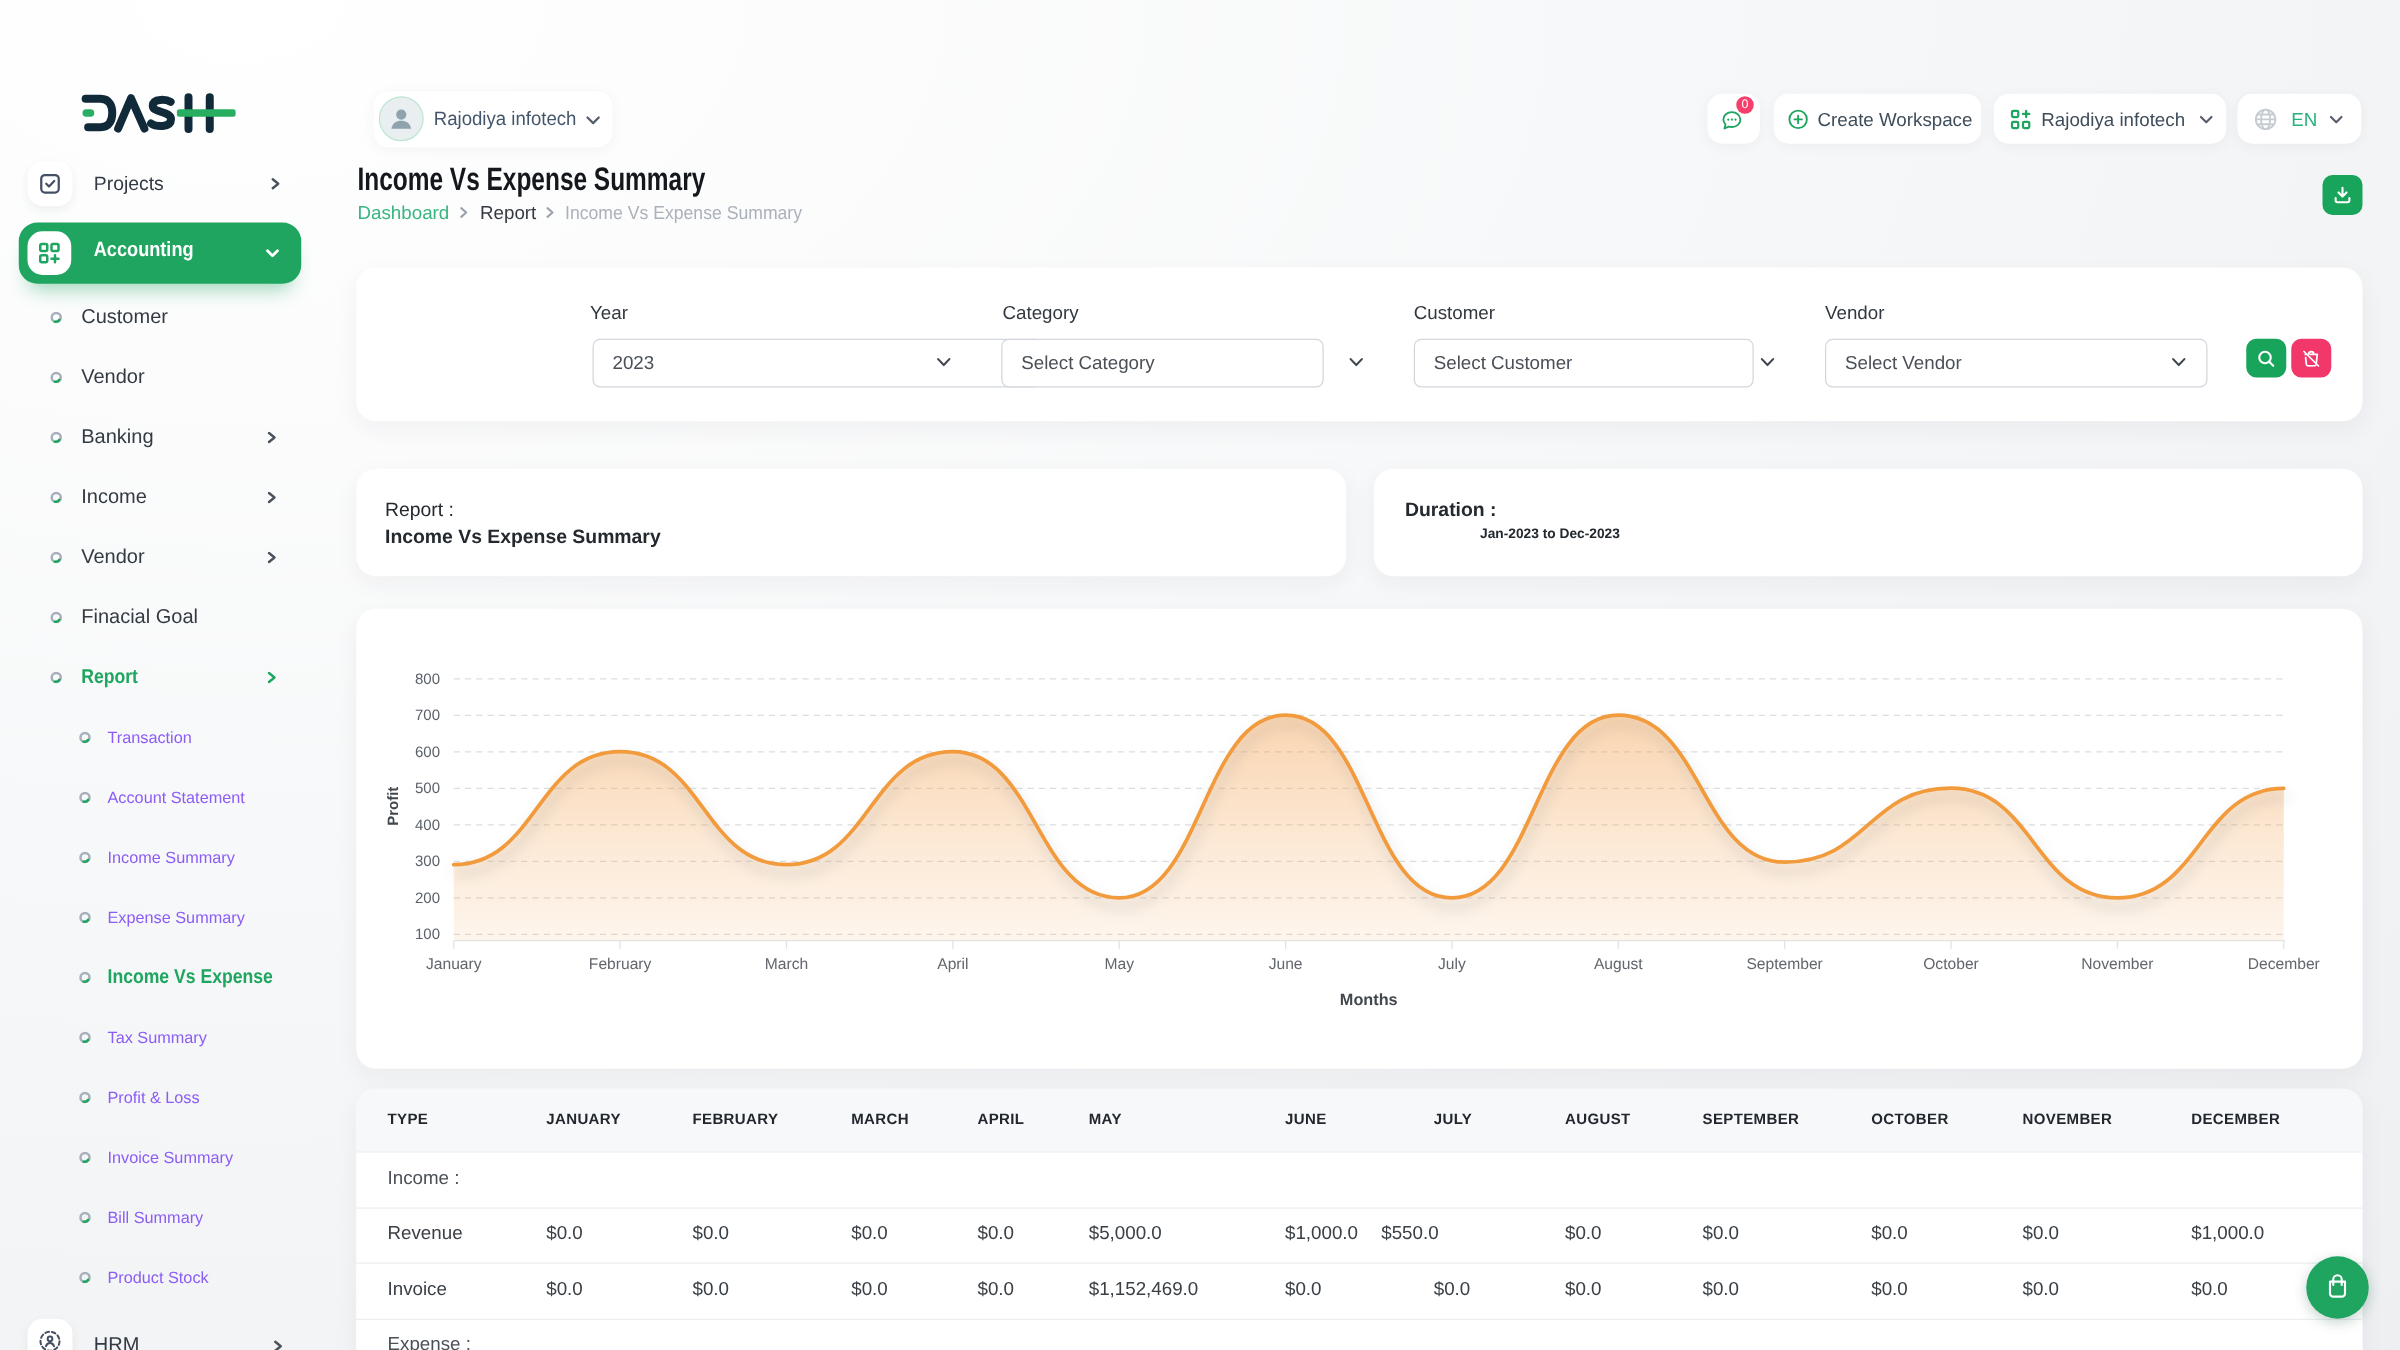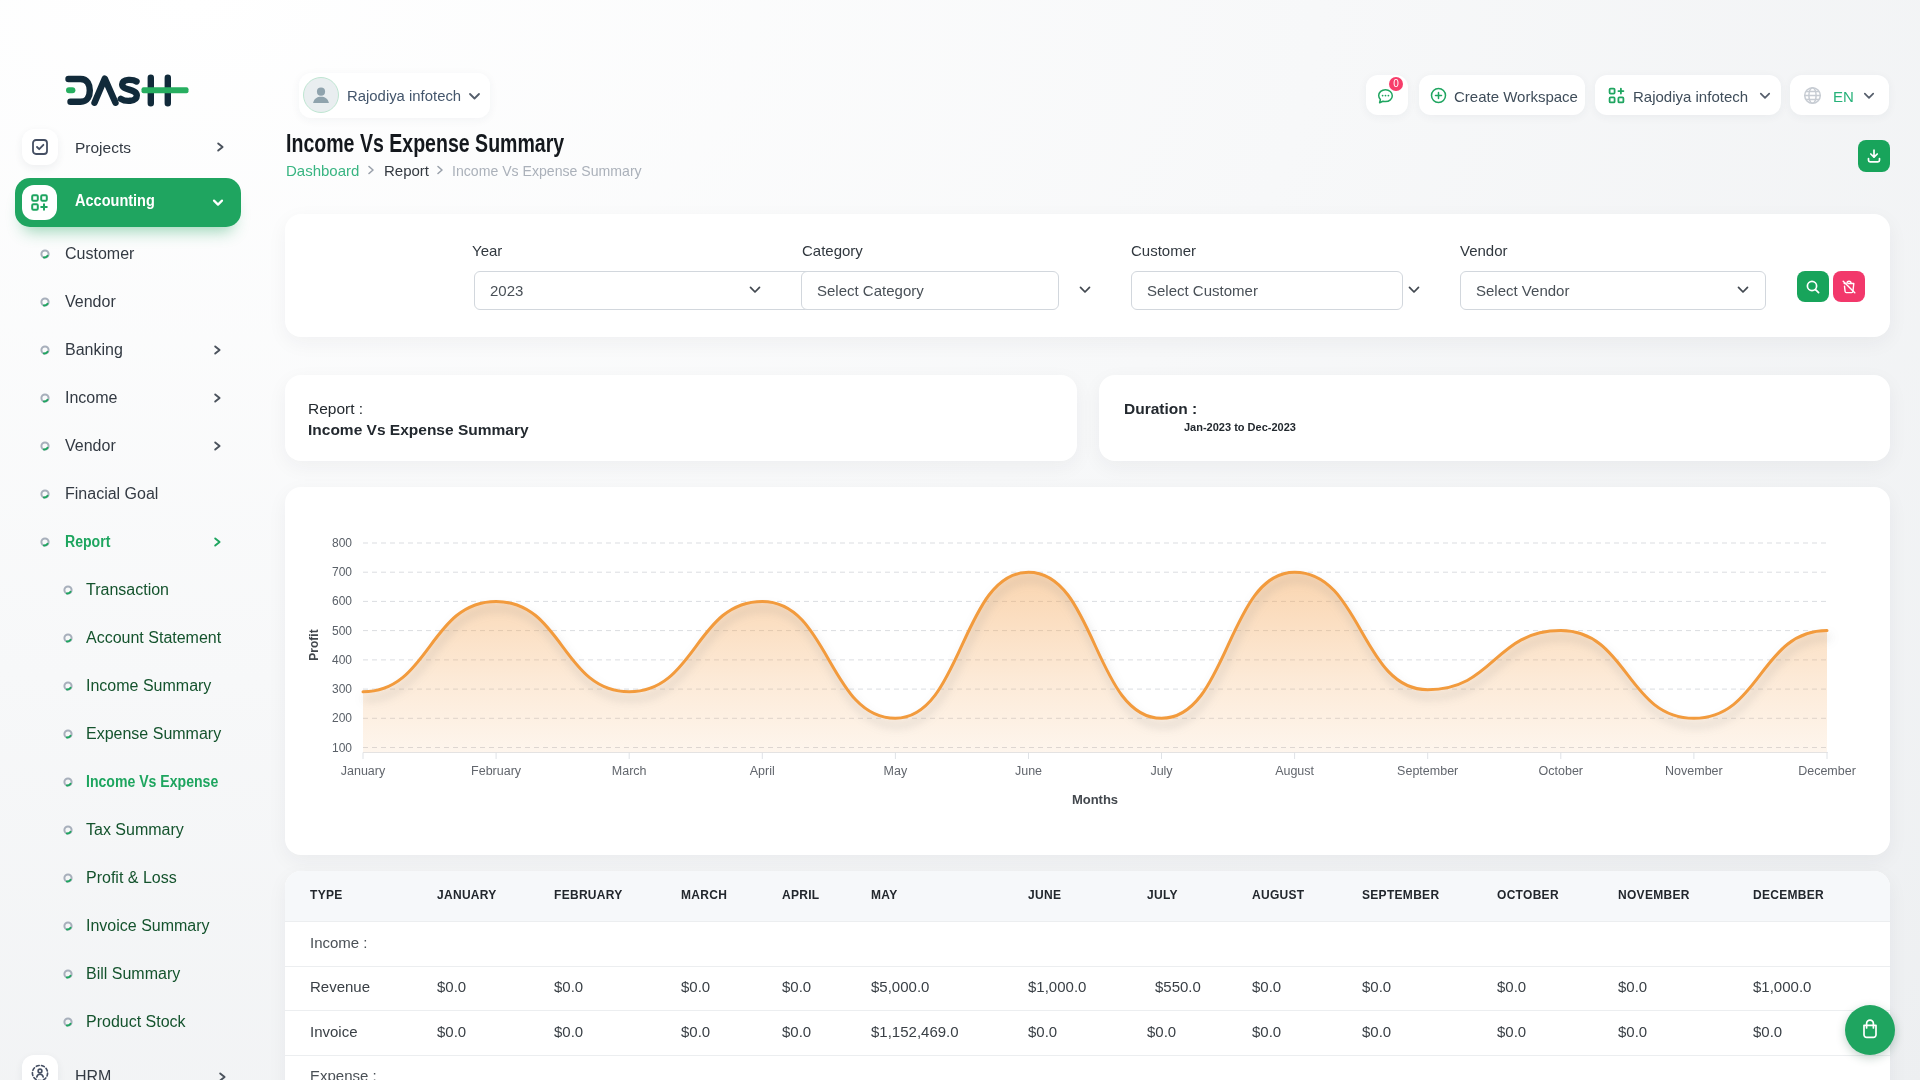--- a/index.html
+++ b/index.html
@@ -1,20 +1,20 @@
 <!DOCTYPE html>
 <html><head><meta charset="utf-8">
 <style>
 *{margin:0;padding:0;box-sizing:border-box}
 html,body{width:1920px;height:1080px;overflow:hidden;font-family:"Liberation Sans",sans-serif}
 body{background:radial-gradient(130% 140% at 10% 0%,#ffffff 0%,#f7f8f9 45%,#edeff1 100%)}
 .abs{position:absolute}
 .card{position:absolute;background:#fff;border-radius:16px;box-shadow:0 6px 20px rgba(35,46,60,.05)}
 .mitem{font-size:16px;color:#333a43;line-height:22px}
-.msub{font-size:16px;color:#14532d;line-height:22px}
+.msub{font-size:13px;color:#8b5cf6;line-height:22px}
 .mact{font-size:16px;color:#1ea55f;font-weight:700;line-height:22px;transform:scaleX(.88);transform-origin:left;white-space:nowrap}
 .pill{position:absolute;background:#fff;border-radius:12px;box-shadow:0 2px 10px rgba(40,50,70,.05)}
 .lbl{font-size:15px;color:#31383f}
 .sel{position:absolute;height:39px;background:#fff;border:1px solid #d2d7dd;border-radius:6px;font-size:15px;color:#495057;line-height:37px;padding-left:15px}
 .th{font-size:12px;font-weight:700;color:#22272d;letter-spacing:.3px}
 .td{font-size:15px;color:#3a4046}
 .td2{font-size:15px;color:#4a5056}
 </style></head>
 <body>
 
@@ -369,21 +369,21 @@
     <span class="abs th" style="left:1333px;top:17px">NOVEMBER</span>
     <span class="abs th" style="left:1468px;top:17px">DECEMBER</span>
   <span class="abs td2" style="left:25px;top:63px">Income :</span>
     <span class="abs td" style="left:25px;top:107px">Revenue</span>
     <span class="abs td" style="left:152px;top:107px">$0.0</span>
     <span class="abs td" style="left:269px;top:107px">$0.0</span>
     <span class="abs td" style="left:396px;top:107px">$0.0</span>
     <span class="abs td" style="left:497px;top:107px">$0.0</span>
     <span class="abs td" style="left:586px;top:107px">$5,000.0</span>
     <span class="abs td" style="left:743px;top:107px">$1,000.0</span>
-    <span class="abs td" style="left:870px;top:107px">$550.0</span>
+    <span class="abs td" style="left:820px;top:107px">$550.0</span>
     <span class="abs td" style="left:967px;top:107px">$0.0</span>
     <span class="abs td" style="left:1077px;top:107px">$0.0</span>
     <span class="abs td" style="left:1212px;top:107px">$0.0</span>
     <span class="abs td" style="left:1333px;top:107px">$0.0</span>
     <span class="abs td" style="left:1468px;top:107px">$1,000.0</span>
     <span class="abs td" style="left:25px;top:152px">Invoice</span>
     <span class="abs td" style="left:152px;top:152px">$0.0</span>
     <span class="abs td" style="left:269px;top:152px">$0.0</span>
     <span class="abs td" style="left:396px;top:152px">$0.0</span>
     <span class="abs td" style="left:497px;top:152px">$0.0</span>

